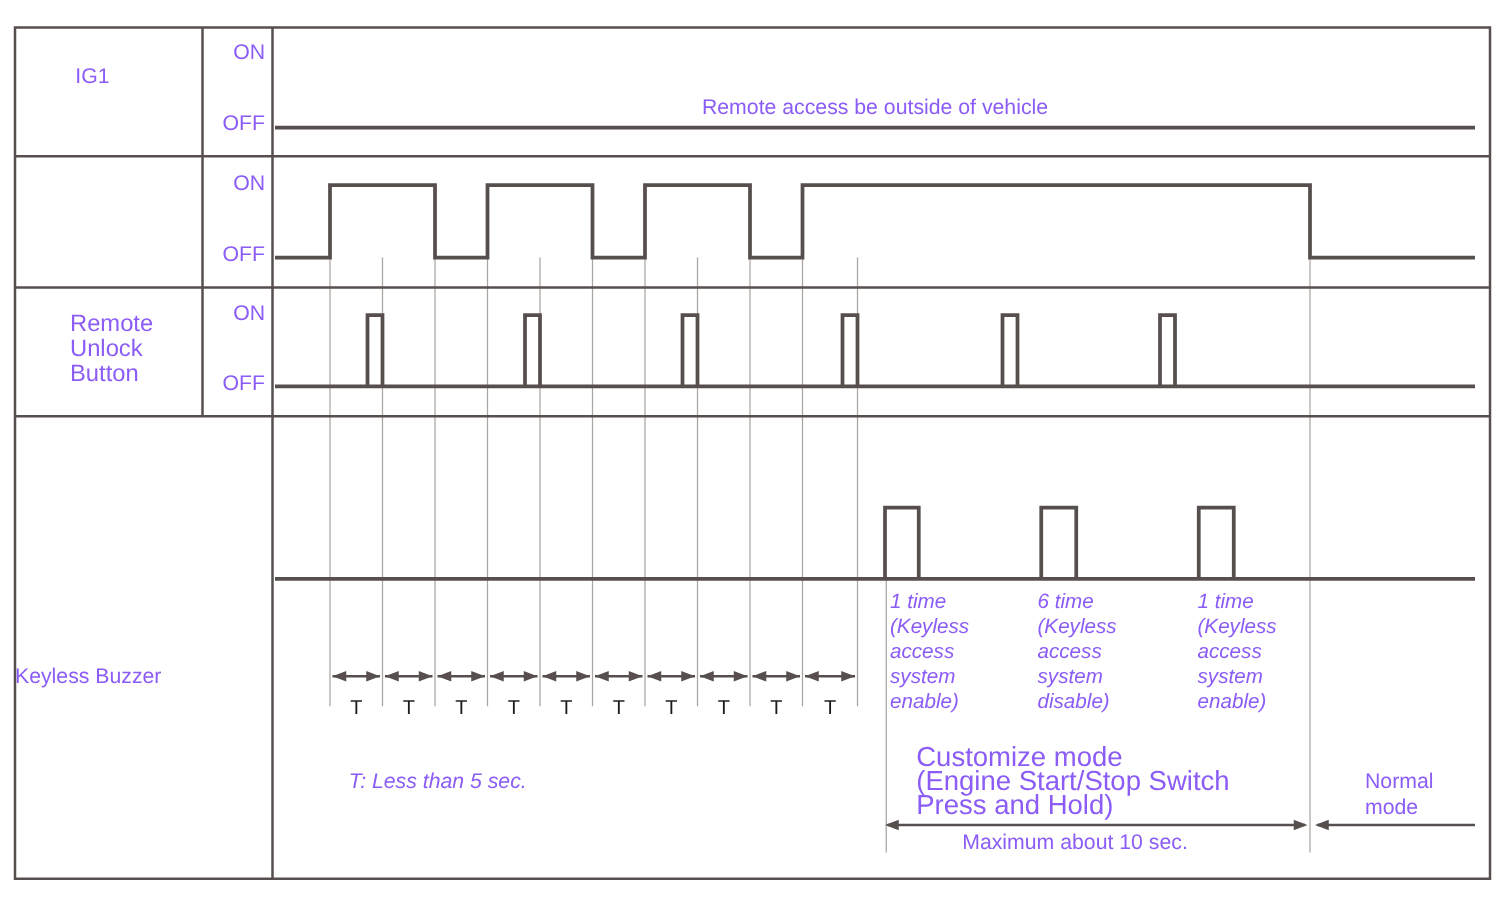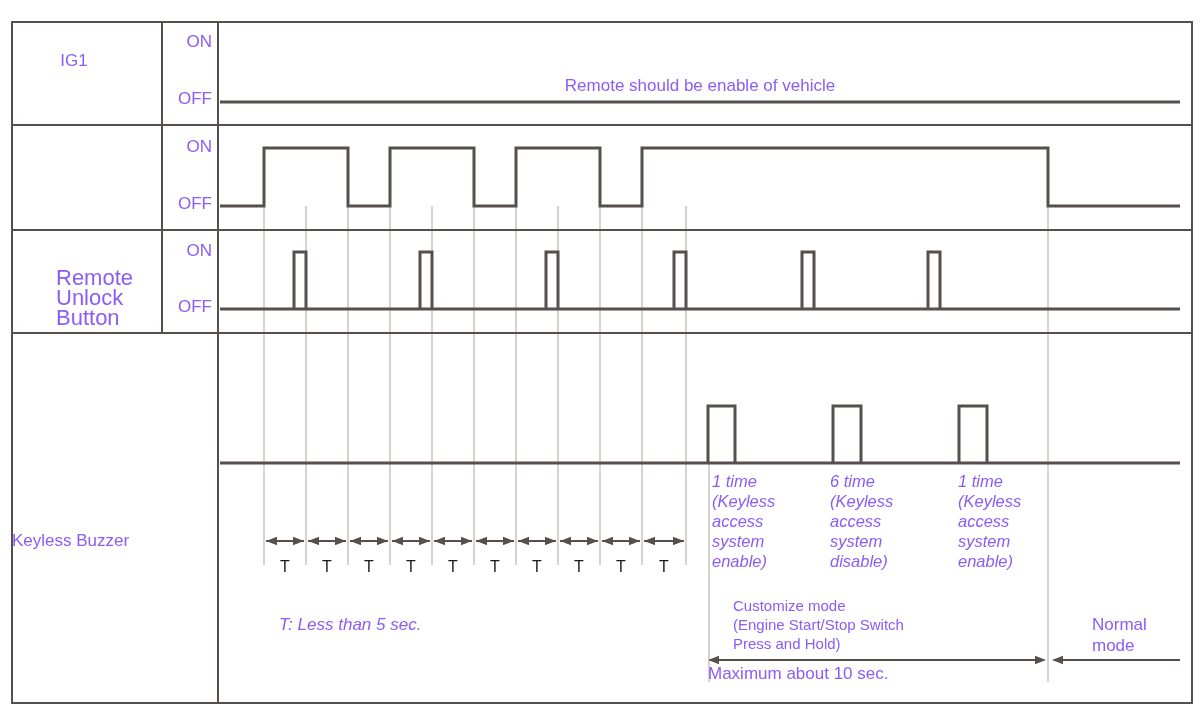--- a/index.html
+++ b/index.html
@@ -4,32 +4,32 @@
 <style>
   html,body{margin:0;padding:0;background:#ffffff;}
   .stage{
     position:relative;width:1200px;height:726px;overflow:hidden;
     background:#ffffff;font-family:"Liberation Sans",sans-serif;
   }
   .stage svg{position:absolute;left:0;top:0;}
   .txt{position:absolute;color:#8b5cf6;font-size:17px;line-height:20px;white-space:pre-line;}
   #label-ig1{left:12px;top:51px;width:124px;text-align:center;}
   #label-engine{left:24px;top:139px;font-size:16.5px;line-height:19px;}
-  #label-remote{left:56px;top:268px;font-size:22px;line-height:20px;}
+  #label-remote{left:56px;top:250px;font-size:19px;line-height:20px;}
   #label-buzzer{left:12px;top:531px;width:206px;text-align:left;}
   .onoff{left:162px;width:50px;text-align:right;}
   #on-ig1{top:32px;}  #off-ig1{top:89px;}
   #on-eng{top:137px;} #off-eng{top:194px;}
   #on-rem{top:241px;} #off-rem{top:297px;}
   #note-remote{left:220px;top:76px;width:960px;text-align:center;}
   .buzz-ann{top:471px;font-size:16.5px;line-height:20px;font-style:italic;}
   #ann-0{left:712px;} #ann-1{left:830px;} #ann-2{left:958px;}
   #note-t{left:279px;top:615px;font-style:italic;}
-  #note-customize{left:733px;top:596px;font-size:15px;line-height:19px;}
-  #note-max{left:708px;top:664px;width:304px;text-align:left;}
+  #note-customize{left:733px;top:596px;font-size:22px;line-height:19px;}
+  #note-max{left:708px;top:664px;width:304px;text-align:center;}
   #note-normal{left:1092px;top:614px;line-height:21px;}
   .t-label{position:absolute;top:558px;width:20px;text-align:center;color:#1c1a1a;font-size:16px;}
 </style>
 </head>
 <body>
 
 <div class="stage">
   <svg id="diagram-svg" width="1200" height="726">
       <line x1="264" y1="206" x2="264" y2="565" stroke="#aba5a2" stroke-width="1"></line>
       <line x1="306" y1="206" x2="306" y2="565" stroke="#aba5a2" stroke-width="1"></line>
@@ -106,21 +106,21 @@
 Button</div>
   <div class="txt" id="label-buzzer">Keyless Buzzer</div>
 
   <div class="txt onoff" id="on-ig1">ON</div>
   <div class="txt onoff" id="off-ig1">OFF</div>
   <div class="txt onoff" id="on-eng">ON</div>
   <div class="txt onoff" id="off-eng">OFF</div>
   <div class="txt onoff" id="on-rem">ON</div>
   <div class="txt onoff" id="off-rem">OFF</div>
 
-  <div class="txt" id="note-remote">Remote should be enable of vehicle</div>
+  <div class="txt" id="note-remote">Remote access be outside of vehicle</div>
 
   <div class="txt buzz-ann" id="ann-0">1 time
 (Keyless
 access
 system
 enable)</div>
   <div class="txt buzz-ann" id="ann-1">6 time
 (Keyless
 access
 system

